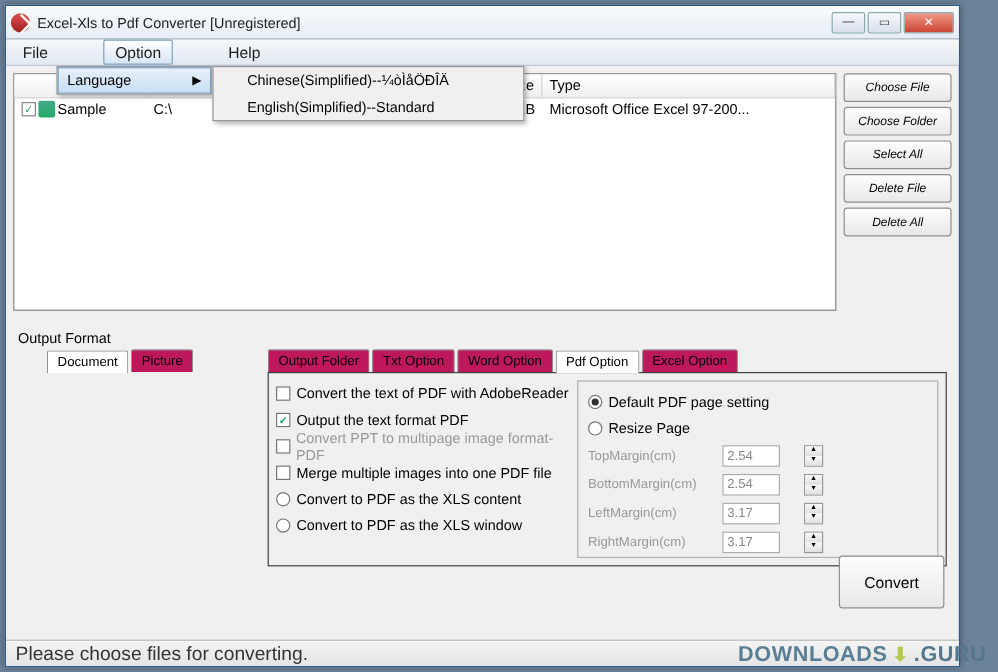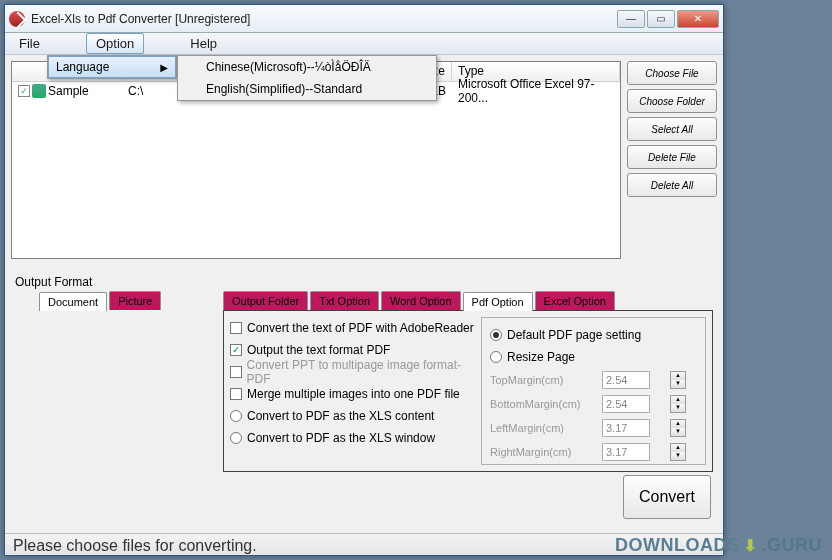--- a/index.html
+++ b/index.html
@@ -1,17 +1,17 @@
 <!DOCTYPE html>
 <html><head>
 <meta charset="utf-8">
 <style>
 * { box-sizing: border-box; margin: 0; padding: 0; font-family: "Segoe UI", Tahoma, sans-serif; }
 body { background: #6b8299; width: 832px; height: 560px; overflow: hidden; position: relative; }
-.window { position: absolute; left: 4px; top: 4px; width: 720px; height: 552px; background: #f0f0f0; border: 1px solid #2b5a8c; box-shadow: 0 0 6px rgba(0,0,0,0.4); }
+.window { position: absolute; left: 4px; top: 4px; width: 796px; height: 552px; background: #f0f0f0; border: 1px solid #2b5a8c; box-shadow: 0 0 6px rgba(0,0,0,0.4); }
 .titlebar { height: 28px; background: linear-gradient(#f8fafd, #e6edf5); display: flex; align-items: center; padding: 0 4px; border-bottom: 1px solid #9aa; }
 .title-icon { width: 16px; height: 16px; border-radius: 50%; background: linear-gradient(#e05050, #a02020); margin-right: 6px; position: relative; }
 .title-icon::after { content: ""; position: absolute; left: 3px; top: 3px; width: 10px; height: 10px; border: 2px solid #fff; border-top: 0; border-left: 0; transform: rotate(-45deg); }
 .title-text { font-size: 12px; color: #222; flex: 1; }
 .win-buttons { display: flex; gap: 2px; }
 .win-btn { width: 28px; height: 18px; background: linear-gradient(#f7f9fc,#d8e0eb); border: 1px solid #8aa; border-radius: 2px; display: flex; align-items: center; justify-content: center; font-size: 10px; color: #333; }
 .win-btn.close { background: linear-gradient(#e98,#c43); color: #fff; width: 42px; }
 .menubar { height: 22px; background: linear-gradient(#f4f7fb,#e2e9f2); display: flex; align-items: stretch; padding: 0 4px; font-size: 13px; border-bottom: 1px solid #c0c8d0; gap: 36px; }
 .menu-item { padding: 3px 10px; color: #1a1a1a; cursor: default; position: relative; }
 .menu-item.active { background: linear-gradient(#fff,#d8e6f5); border: 1px solid #7aa3c9; border-radius: 2px; padding: 2px 9px; }
@@ -54,21 +54,21 @@
 .chkbox, .radio { width: 12px; height: 12px; border: 1px solid #777; background: #fff; display: inline-flex; align-items: center; justify-content: center; font-size: 9px; }
 .radio { border-radius: 50%; }
 .radio.checked::after { content: ""; width: 6px; height: 6px; background: #333; border-radius: 50%; }
 .chkbox.checked::after { content: "✓"; color: #2a6; font-weight: bold; }
 .disabled { color: #999; }
 .margin-row { display: flex; align-items: center; gap: 20px; height: 24px; font-size: 11px; }
 .margin-label { width: 92px; color: #999; }
 .margin-input { width: 48px; height: 18px; border: 1px solid #abadb3; background: #fff; font-size: 11px; padding: 0 3px; color: #888; }
 .spinner { width: 16px; height: 18px; border: 1px solid #9a9a9a; display: flex; flex-direction: column; }
 .spinner div { flex: 1; background: linear-gradient(#f8f8f8,#e0e0e0); font-size: 6px; text-align: center; line-height: 7px; }
-.convert-btn { position: absolute; right: 12px; bottom: 36px; width: 88px; height: 44px; border: 1px solid #8f8f8f; background: linear-gradient(#fdfdfd,#e8e8e8); border-radius: 3px; font-size: 16px; display: flex; align-items: center; justify-content: center; }
+.convert-btn { position: absolute; right: 12px; bottom: 48px; width: 88px; height: 44px; border: 1px solid #8f8f8f; background: linear-gradient(#fdfdfd,#e8e8e8); border-radius: 3px; font-size: 13px; display: flex; align-items: center; justify-content: center; }
 .statusbar { position: absolute; bottom: 0; left: 0; right: 0; height: 22px; background: linear-gradient(#f4f4f4,#e4e4e4); border-top: 1px solid #b8b8b8; font-size: 16px; padding: 3px 8px; color: #333; }
 .watermark { position: absolute; right: 10px; bottom: 4px; font-size: 18px; font-weight: 600; color: #54778d; display: flex; align-items: center; gap: 4px; letter-spacing: 0.5px; z-index: 5; }
 .watermark b { color: #5a7e94; font-weight: 800; }
 .wm-icon { color: #b5c84e; font-size: 16px; }
 .truncate { white-space: nowrap; overflow: hidden; text-overflow: clip; }
 </style>
 </head>
 <body>
 
 <div class="window">
@@ -88,21 +88,21 @@
     <div class="menu-item">Help</div>
   </div>
 
   <div class="submenu">
     <div class="submenu-item hover">
       <span>Language</span>
       <span class="arrow-right">▶</span>
     </div>
   </div>
   <div class="submenu2">
-    <div class="submenu2-item">Chinese(Microsoft)--¼òÌåÖÐÎÄ</div>
+    <div class="submenu2-item">Chinese(Simplified)--¼òÌåÖÐÎÄ</div>
     <div class="submenu2-item">English(Simplified)--Standard</div>
   </div>
 
   <div class="body-area">
     <div class="filelist-wrap">
       <div class="filelist">
         <div class="filelist-header">
           <div class="fh-col c1 truncate"><span style="visibility:hidden">Fi</span></div>
           <div class="fh-col c2"></div>
           <div class="fh-col c3">Size</div>

